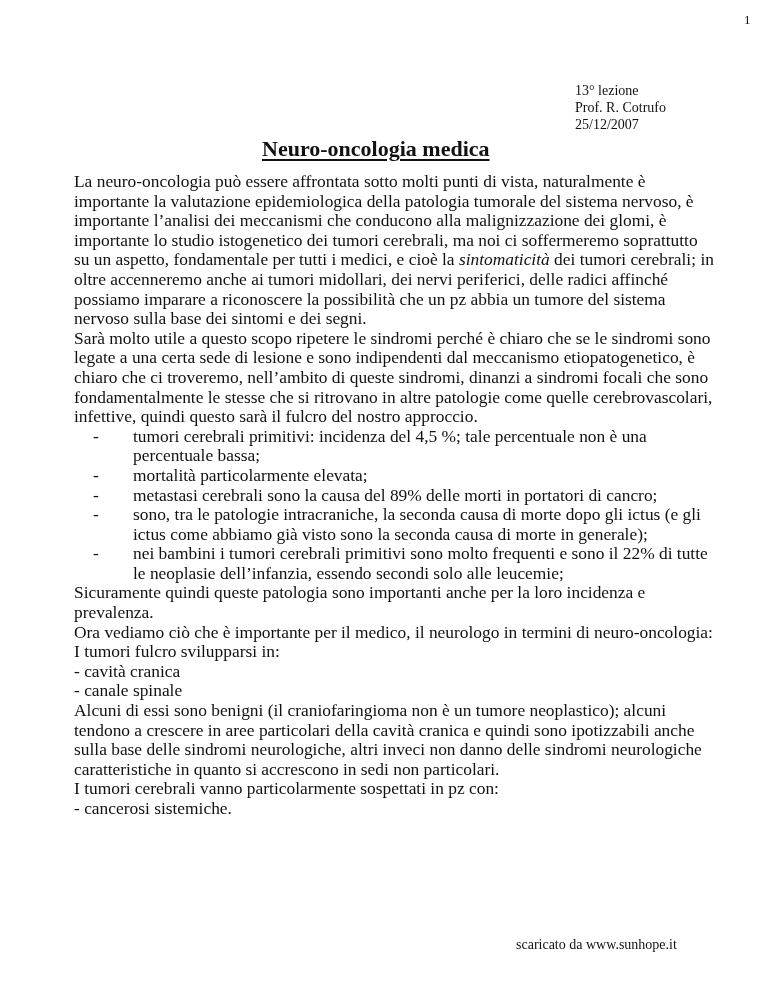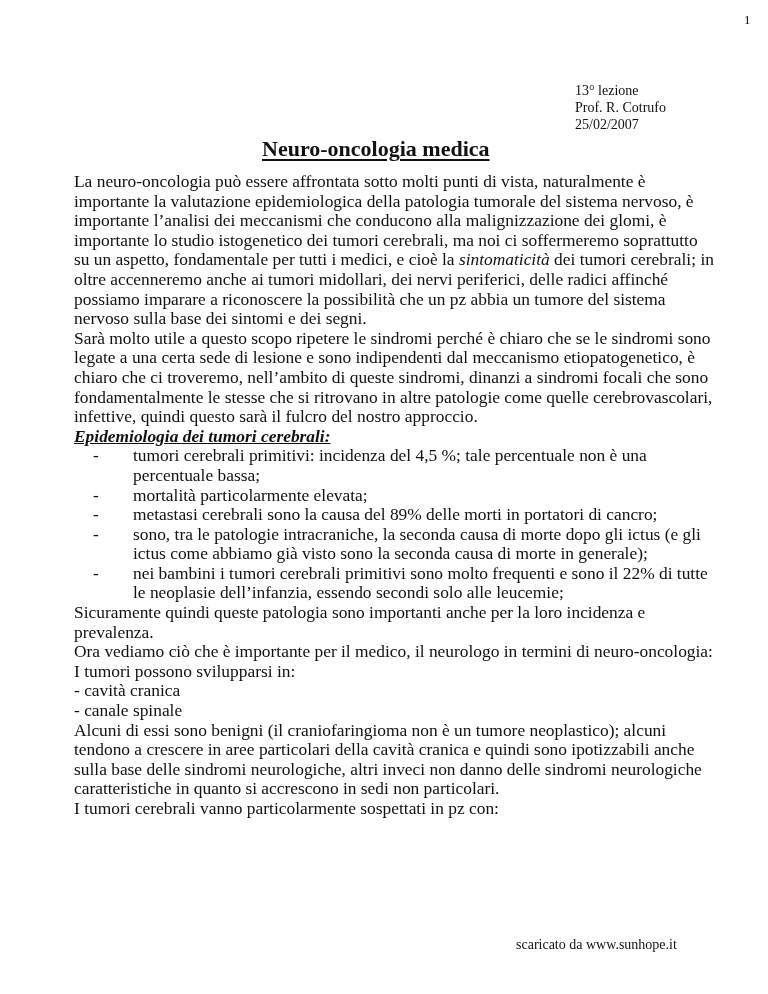--- a/index.html
+++ b/index.html
@@ -41,43 +41,43 @@
     em { font-style: italic; }
   </style>
 </head>
 <body>
 
 <div class="page-number">1</div>
 
 <div class="header-block">
   <div>13° lezione</div>
   <div>Prof. R. Cotrufo</div>
-  <div>25/02/2007</div>
+  <div>25/12/2007</div>
 </div>
 
 <div class="title">Neuro-oncologia medica</div>
 
 <div class="content">
   <p><span>La neuro-oncologia può essere affrontata sotto molti punti di vista, naturalmente è importante la valutazione epidemiologica della patologia tumorale del sistema nervoso, è importante l’analisi dei meccanismi che conducono alla malignizzazione dei glomi, è importante lo studio istogenetico dei tumori cerebrali, ma noi ci soffermeremo soprattutto su un aspetto, fondamentale per tutti i medici, e cioè la </span><em>sintomaticità</em><span> dei tumori cerebrali; in oltre accenneremo anche ai tumori midollari, dei nervi periferici, delle radici affinché possiamo imparare a riconoscere la possibilità che un pz abbia un tumore del sistema nervoso sulla base dei sintomi e dei segni.</span></p>
   <p>Sarà molto utile a questo scopo ripetere le sindromi perché è chiaro che se le sindromi sono legate a una certa sede di lesione e sono indipendenti dal meccanismo etiopatogenetico, è chiaro che ci troveremo, nell’ambito di queste sindromi, dinanzi a sindromi focali che sono fondamentalmente le stesse che si ritrovano in altre patologie come quelle cerebrovascolari, infettive, quindi questo sarà il fulcro del nostro approccio.</p>
 
-  <p class="section-heading">Epidemiologia dei tumori cerebrali:</p>
   <ul class="dash-list">
     <li><span class="dash">-</span><span>tumori cerebrali primitivi: incidenza del 4,5 %; tale percentuale non è una percentuale bassa;</span></li>
     <li><span class="dash">-</span><span>mortalità particolarmente elevata;</span></li>
     <li><span class="dash">-</span><span>metastasi cerebrali sono la causa del 89% delle morti in portatori di cancro;</span></li>
     <li><span class="dash">-</span><span>sono, tra le patologie intracraniche, la seconda causa di morte dopo gli ictus (e gli ictus come abbiamo già visto sono la seconda causa di morte in generale);</span></li>
     <li><span class="dash">-</span><span>nei bambini i tumori cerebrali primitivi sono molto frequenti e sono il 22% di tutte le neoplasie dell’infanzia, essendo secondi solo alle leucemie;</span></li>
   </ul>
 
   <p>Sicuramente quindi queste patologia sono importanti anche per la loro incidenza e prevalenza.</p>
   <p>Ora vediamo ciò che è importante per il medico, il neurologo in termini di neuro-oncologia:</p>
 
-  <p>I tumori possono svilupparsi in:</p>
+  <p>I tumori fulcro svilupparsi in:</p>
   <p>- cavità cranica</p>
   <p>- canale spinale</p>
 
   <p>Alcuni di essi sono benigni (il craniofaringioma non è un tumore neoplastico); alcuni tendono a crescere in aree particolari della cavità cranica e quindi sono ipotizzabili anche sulla base delle sindromi neurologiche, altri inveci non danno delle sindromi neurologiche caratteristiche in quanto si accrescono in sedi non particolari.</p>
 
   <p>I tumori cerebrali vanno particolarmente sospettati in pz con:</p>
+  <p>- cancerosi sistemiche.</p>
 </div>
 
 <div class="footer">scaricato da www.sunhope.it</div>
 
 </body></html>

